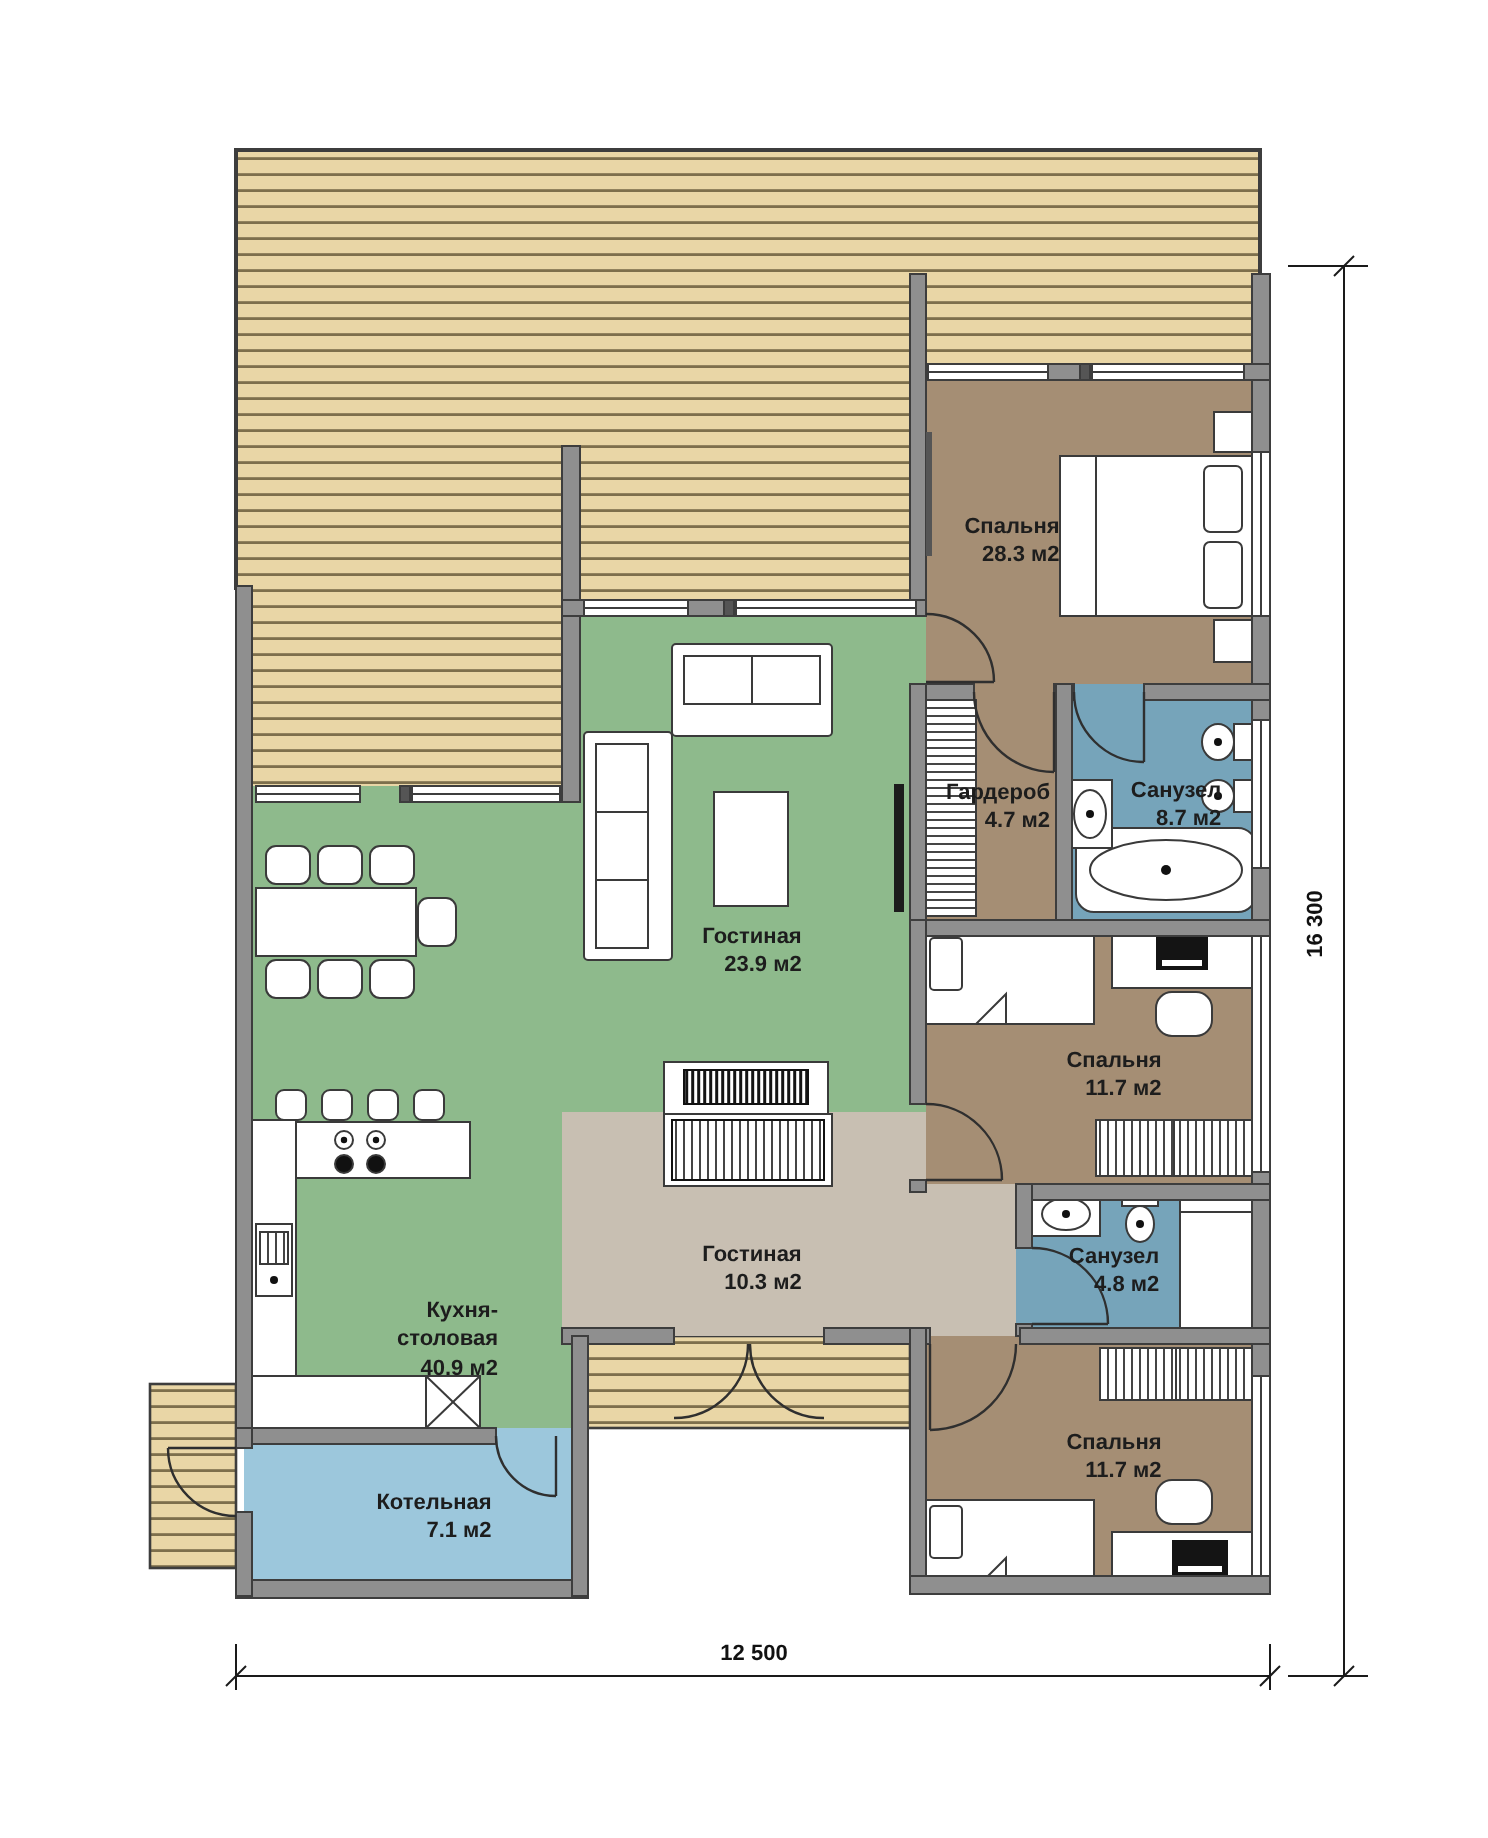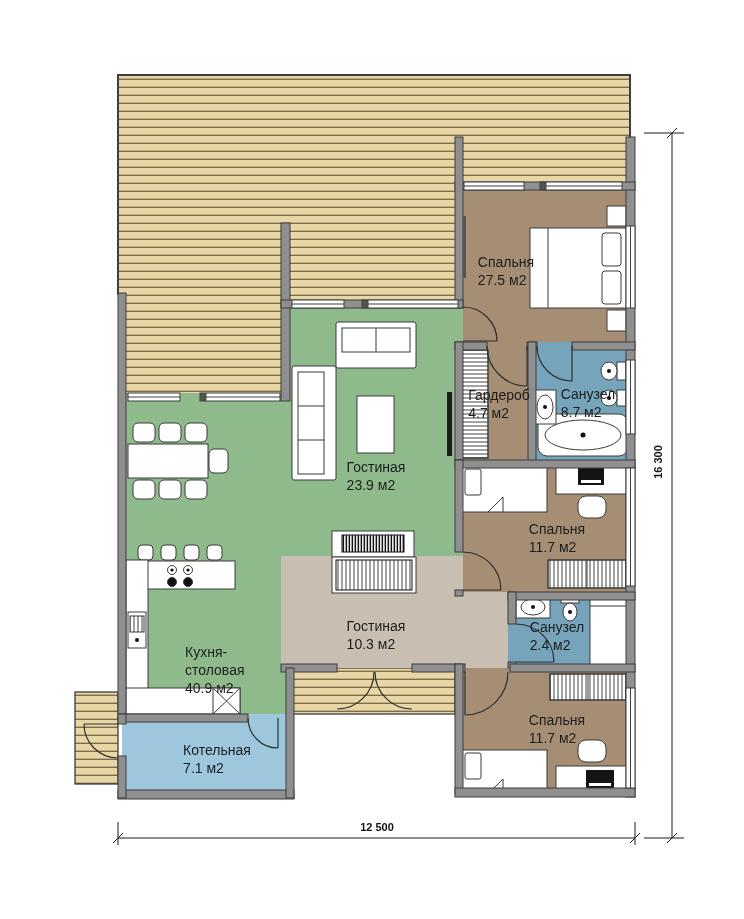--- a/index.html
+++ b/index.html
@@ -1,20 +1,20 @@
 <!DOCTYPE html>
 <html><head>
 <meta charset="utf-8">
 <style>
   html,body{margin:0;padding:0;background:#ffffff;}
   #stage{position:relative;width:744px;height:919px;background:#fff;overflow:hidden;
          font-family:"Liberation Sans",sans-serif;}
   #plan-svg{position:absolute;left:0;top:0;}
-  .label{position:absolute;transform:translate(-50%,-50%);text-align:left;
-         font-size:14px;font-weight:normal;color:#1d1d1d;line-height:1.3;white-space:nowrap;}
+  .label{position:absolute;transform:translate(-50%,-50%);text-align:right;
+         font-size:11px;font-weight:bold;color:#1d1d1d;line-height:1.3;white-space:nowrap;}
   .label .nm,.label .ar{display:block;}
   .label.wrap{white-space:normal;width:64px;margin-top:39px;}
   .dim{position:absolute;transform:translate(-50%,-50%);font-size:11px;font-weight:bold;color:#111;}
   .dim.vert{transform:translate(-50%,-50%) rotate(-90deg);}
 </style>
 </head>
 <body>
 
 <div id="stage">
 
@@ -336,21 +336,21 @@
       <line x1="644" y1="133" x2="684" y2="133"></line>
       <line x1="644" y1="838" x2="684" y2="838"></line>
       <line x1="667" y1="138" x2="677" y2="128"></line>
       <line x1="667" y1="843" x2="677" y2="833"></line>
     </g>
   </g>
 </svg>
 
 <div class="label" style="left:506px;top:271px">
   <span class="nm">Спальня</span>
-  <span class="ar">27.5 м2</span>
+  <span class="ar">28.3 м2</span>
 </div>
 <div class="label" style="left:499px;top:404px">
   <span class="nm">Гардероб</span>
   <span class="ar">4.7 м2</span>
 </div>
 <div class="label" style="left:588px;top:403px">
   <span class="nm">Санузел</span>
   <span class="ar">8.7 м2</span>
 </div>
 <div class="label" style="left:376px;top:476px">
@@ -360,21 +360,21 @@
 <div class="label wrap" style="left:217px;top:631px">
   <span class="nm">Кухня-столовая</span>
   <span class="ar">40.9 м2</span>
 </div>
 <div class="label" style="left:376px;top:635px">
   <span class="nm">Гостиная</span>
   <span class="ar">10.3 м2</span>
 </div>
 <div class="label" style="left:557px;top:636px">
   <span class="nm">Санузел</span>
-  <span class="ar">2.4 м2</span>
+  <span class="ar">4.8 м2</span>
 </div>
 <div class="label" style="left:557px;top:538px">
   <span class="nm">Спальня</span>
   <span class="ar">11.7 м2</span>
 </div>
 <div class="label" style="left:557px;top:729px">
   <span class="nm">Спальня</span>
   <span class="ar">11.7 м2</span>
 </div>
 <div class="label" style="left:217px;top:759px">

